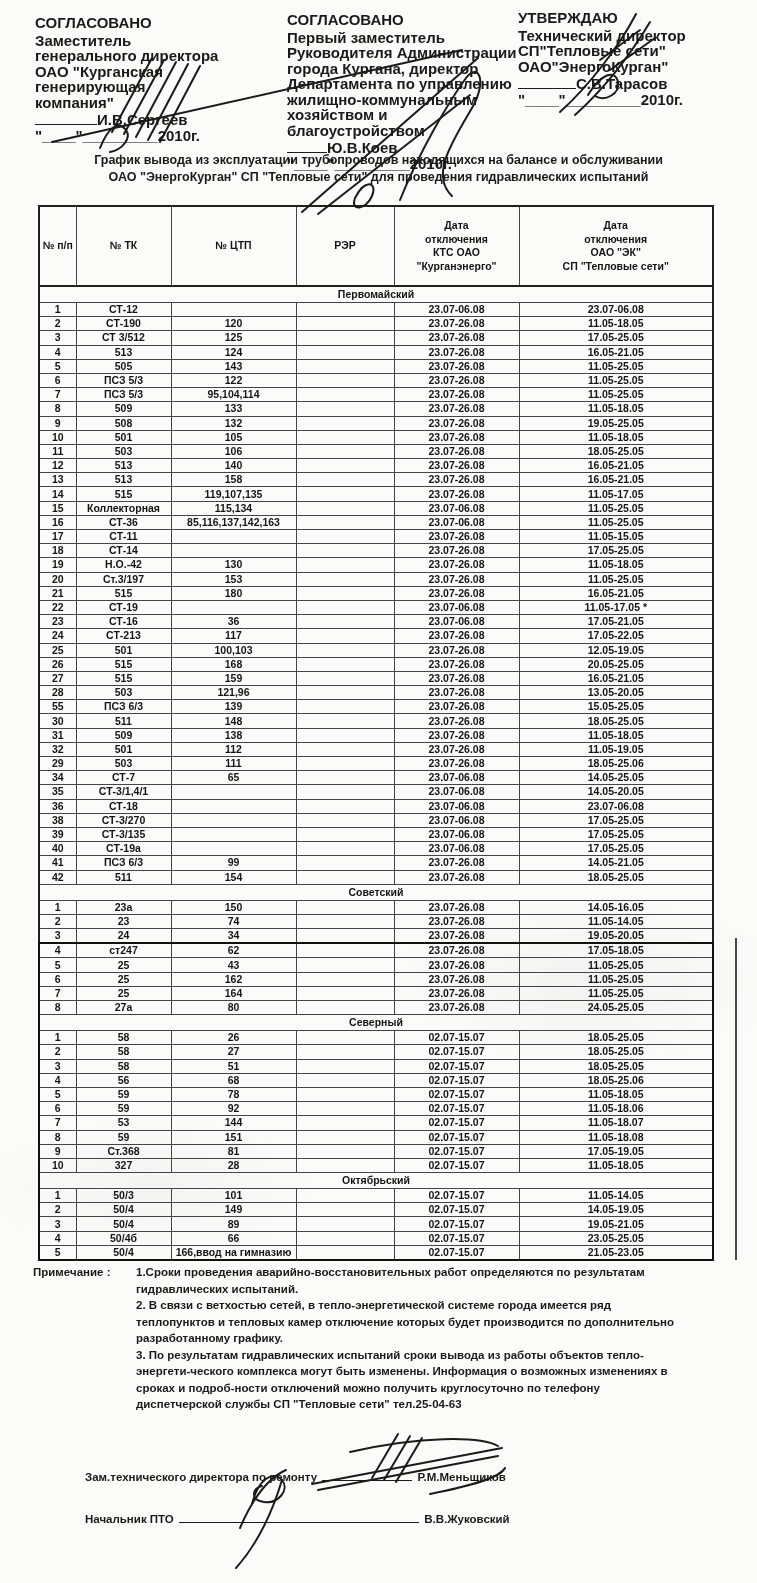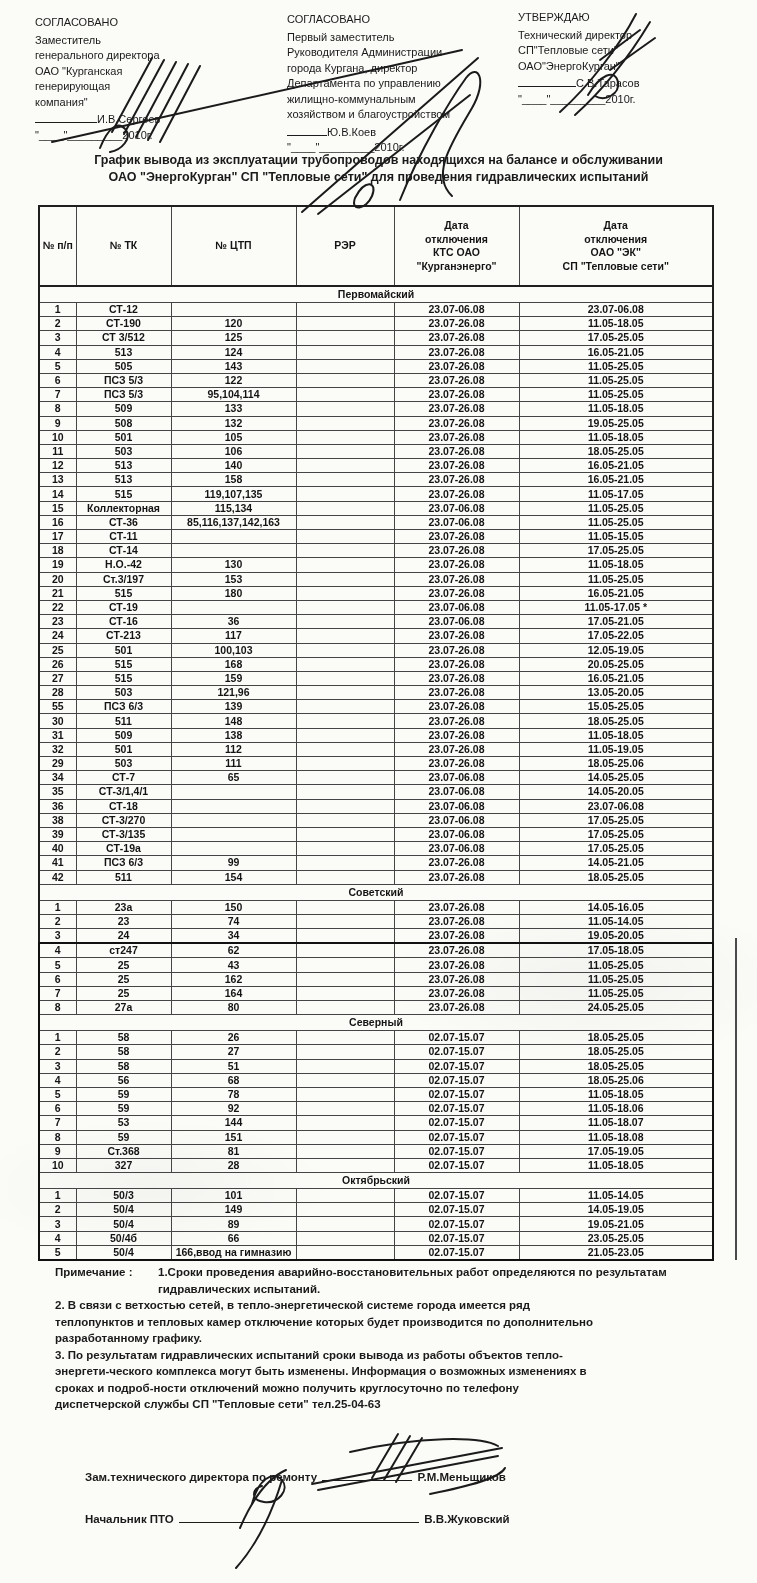--- a/index.html
+++ b/index.html
@@ -6,46 +6,46 @@
   .page{
     position:relative;width:757px;height:1583px;margin:0 auto;
     background:
       radial-gradient(ellipse 300px 120px at 78% 62%, rgba(0,0,0,0.035), transparent 70%),
       radial-gradient(ellipse 260px 100px at 20% 75%, rgba(0,0,0,0.03), transparent 70%),
       #fbfbf8;
     font-family:"Liberation Sans", sans-serif;
     color:#1a1a1a;overflow:hidden;
   }
   
-  .approval{position:absolute;width:235px;font-size:11px;line-height:15.5px;font-weight:normal;}
+  .approval{position:absolute;width:235px;font-size:15px;line-height:15.5px;font-weight:bold;}
   .approval .ttl{margin-bottom:2px;}
   .sign-line{margin-top:2px;white-space:nowrap;}
   .uline{display:inline-block;border-bottom:1.4px solid #1c1c1c;height:10px;vertical-align:baseline;}
   
   .doc-title{position:absolute;top:152px;left:0;width:757px;text-align:center;
     font-size:12.5px;font-weight:bold;line-height:17px;}
   
   .sched{position:absolute;top:205px;left:38px;}
   table{border-collapse:collapse;table-layout:fixed;width:674px;border:2px solid #1f1f1f;}
   th,td{border:1px solid #454545;padding:0;text-align:center;overflow:hidden;white-space:nowrap;
     font-size:10.5px;line-height:13px;font-weight:bold;color:#141414;}
   thead th{height:78px;vertical-align:middle;border-bottom:2px solid #1f1f1f;background:transparent;}
   thead th div{line-height:13.5px;text-align:center;}
   tbody td{height:13.2px;}
   tr.section-row td{height:15px;font-weight:bold;}
   tr.pg2 td:first-child{border-left:2.5px solid #111;}
   tr.pg2 td:last-child{border-right:2.5px solid #111;}
   tr.pg2-top td{border-top:2.5px solid #111;}
   tr.pg2-bottom td{border-bottom:2.5px solid #111;}
   
-  .notes{position:absolute;top:1264px;left:55px;width:660px;font-size:11.5px;line-height:16.5px;font-weight:bold;}
+  .notes{position:absolute;top:1264px;left:33px;width:660px;font-size:11.5px;line-height:16.5px;font-weight:bold;}
   .notes .row1{display:flex;}
   .notes .lbl{flex:0 0 103px;white-space:nowrap;}
   .notes .item{width:545px;}
-  .notes .indented{width:545px;}
+  .notes .indented{margin-left:103px;width:545px;}
   
   .bsig{position:absolute;left:85px;font-size:11.5px;font-weight:bold;white-space:nowrap;}
   .bsig .uline{margin:0 2px;}
   
   .sig-layer{position:absolute;top:0;left:0;pointer-events:none;}
   .sig-layer path{stroke:#1b1b1b;stroke-width:2;fill:none;stroke-linecap:round;}
   
   .edge-artifact{position:absolute;left:735px;top:938px;width:1.5px;height:322px;background:#4a4a4a;}
 </style>
 </head>

